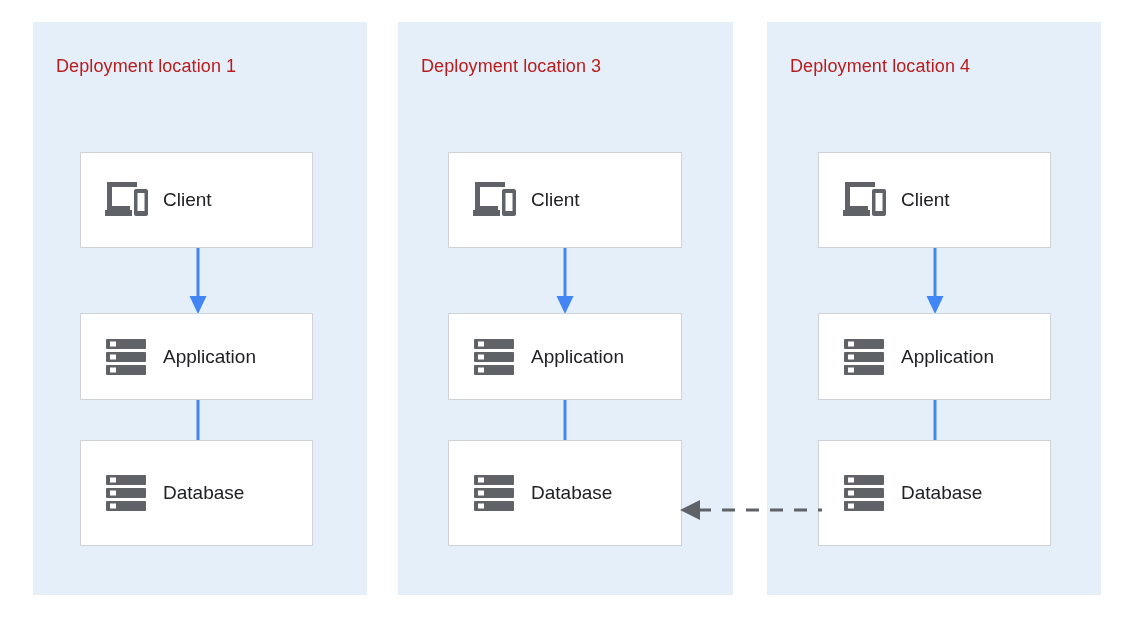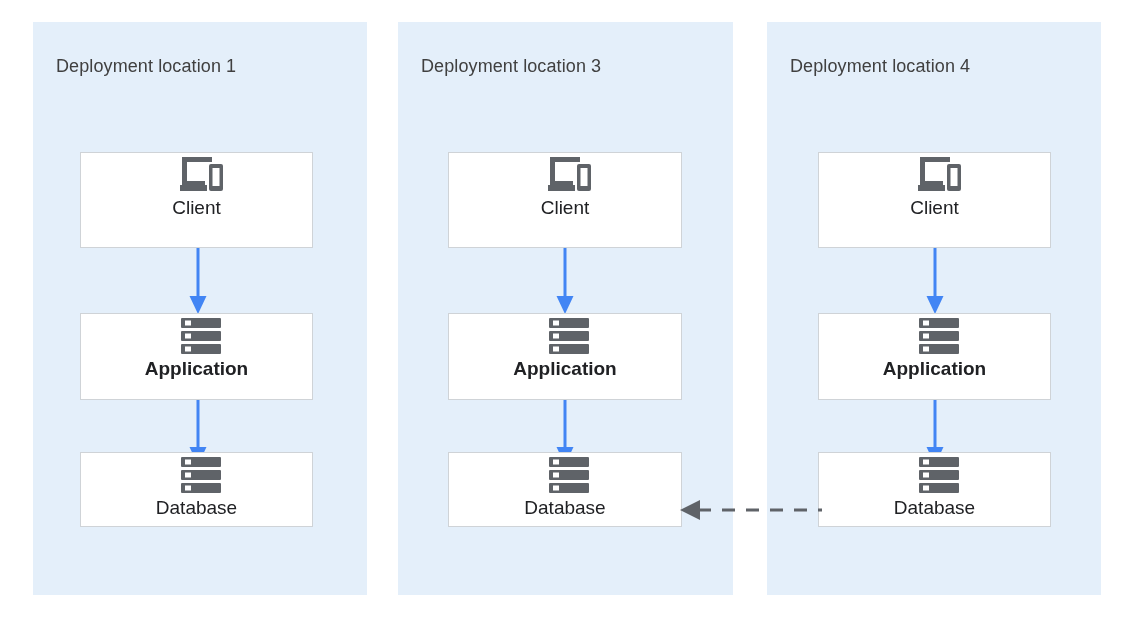--- a/index.html
+++ b/index.html
@@ -31,56 +31,55 @@
   }
   .zone-1 { left: 33px;  width: 334px; }
   .zone-2 { left: 398px; width: 335px; }
   .zone-3 { left: 767px; width: 334px; }
 
   .zone-title {
     position: absolute;
     top: 34px;
     left: 23px;
     font-size: 18px;
-    color: #404040;
+    color: #b91c1c;
     letter-spacing: 0.1px;
     white-space: nowrap;
   }
 
   
   .node {
     position: absolute;
     background: #ffffff;
     border: 1px solid #CFD3D7;
     box-sizing: border-box;
     display: flex;
     align-items: center;
     height: 87px;
-    flex-direction: column;
   }
   .node .node-icon {
     flex: 0 0 auto;
     width: 46px;
     height: 44px;
     margin-left: 22px;
     margin-right: 14px;
     display: flex;
     align-items: center;
     justify-content: center;
   }
   .node .node-label {
     font-size: 19px;
     color: #202124;
     white-space: nowrap;
   }
 
   
   .row-client   { top: 152px; height: 96px; }
-  .row-app      { top: 313px; height: 87px; font-weight: bold; }
-  .row-db       { top: 452px; height: 75px; }
+  .row-app      { top: 313px; height: 87px; }
+  .row-db       { top: 440px; height: 106px; }
 
   
   .col-1 { left: 80px;  width: 233px; }
   .col-2 { left: 448px; width: 234px; }
   .col-3 { left: 818px; width: 233px; }
 
   
   .arrow-v {
     position: absolute;
     width: 24px;

